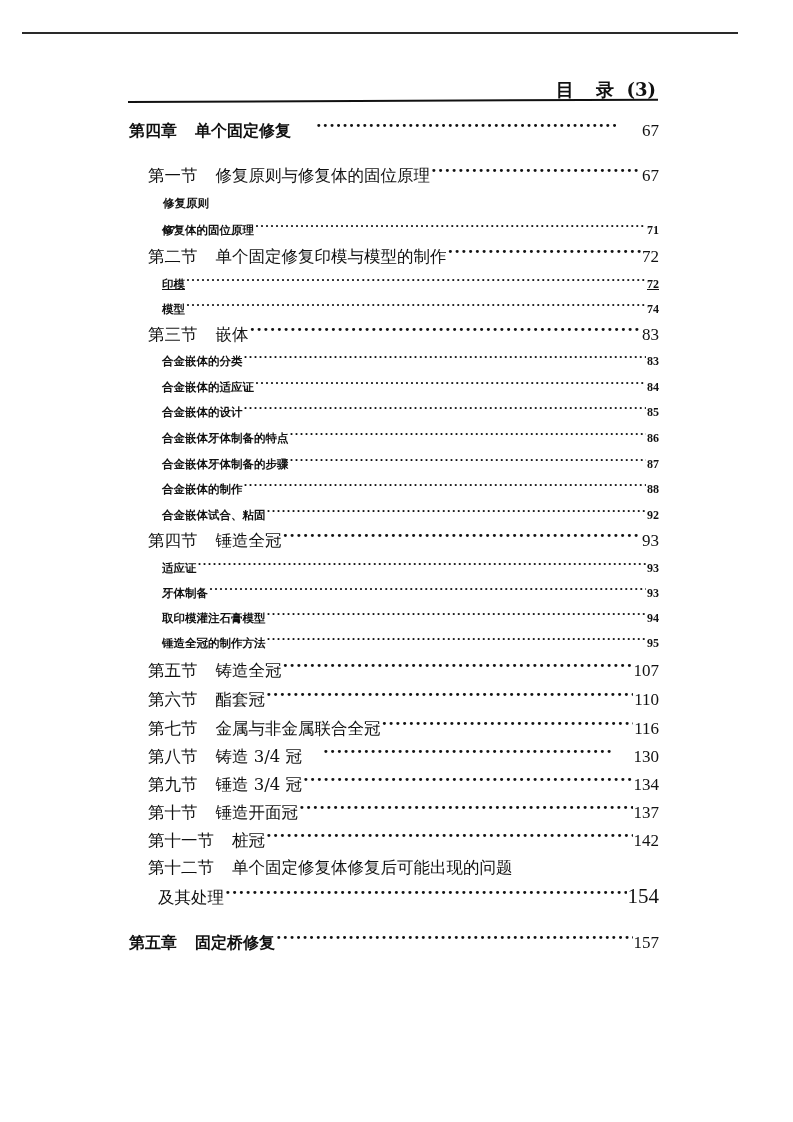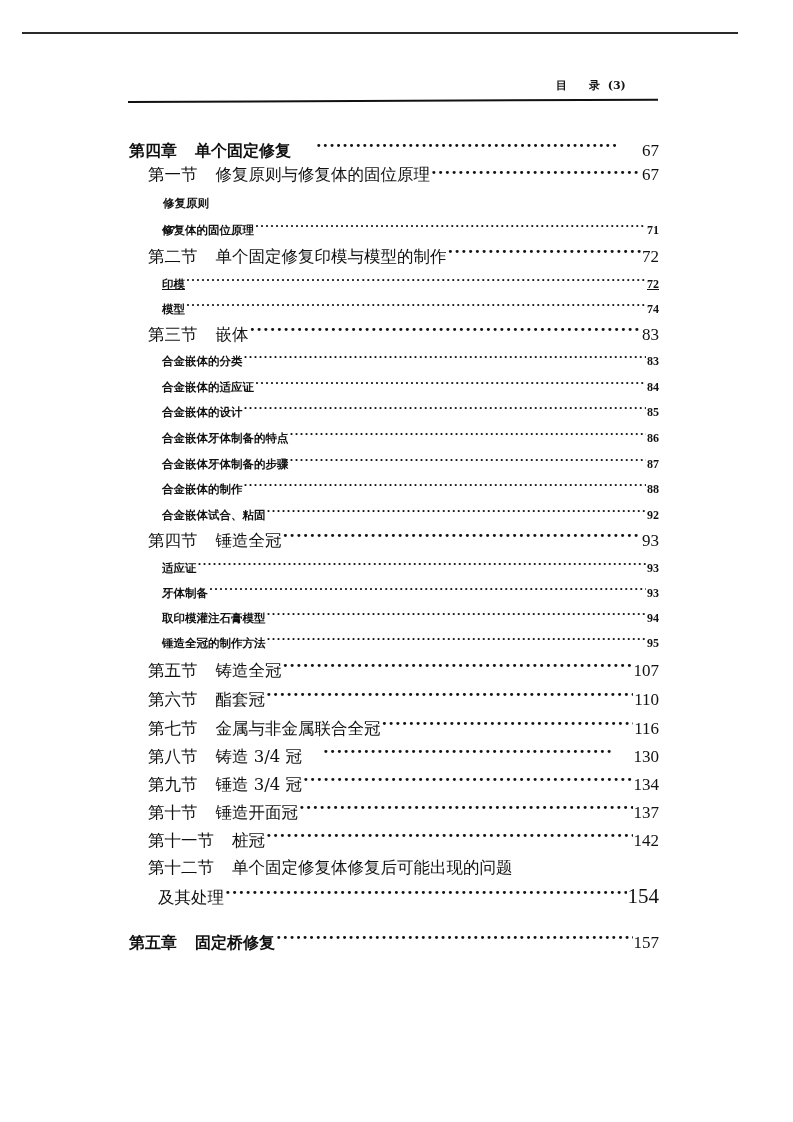--- a/index.html
+++ b/index.html
@@ -20,21 +20,21 @@
       left: 22px;
       top: 32px;
       width: 716px;
       height: 2px;
       background: #2a2a2a;
     }
     .running-head {
       position: absolute;
       left: 556px;
       top: 78px;
-      font-size: 11px;
+      font-size: 18px;
       font-weight: bold;
       letter-spacing: 0px;
       color: #111;
       white-space: nowrap;
     }
     .running-head .gap { display: inline-block; width: 22px; }
     .head-rule {
       position: absolute;
       left: 128px;
       top: 101px;
@@ -113,27 +113,27 @@
 
 <div class="top-rule"></div>
 
 <div class="running-head">
   <span>目</span><span class="gap"></span><span>录</span>&nbsp;&nbsp;<span>(3)</span>
 </div>
 <div class="head-rule"></div>
 
 <div class="toc">
 
-  <div class="entry chapter" style="top:140px;gap:24px;">
+  <div class="entry chapter" style="top:120px;gap:24px;">
     <span class="label"><span class="sec-no">第四章</span><span>单个固定修复</span></span>
     <span class="dots"></span>
     <span class="page">67</span>
   </div>
 
-  <div class="entry section" style="top:164px;align-items:center;">
+  <div class="entry section" style="top:164px;">
     <span class="label"><span class="sec-no">第一节</span><span>修复原则与修复体的固位原理</span></span>
     <span class="dots"></span>
     <span class="page">67</span>
   </div>
 
   <div class="entry sub" style="top:196px;flex-direction:column;">
     <span class="label">修复原则</span>
     <span class="dots"></span>
     <span class="page">67</span>
   </div>

